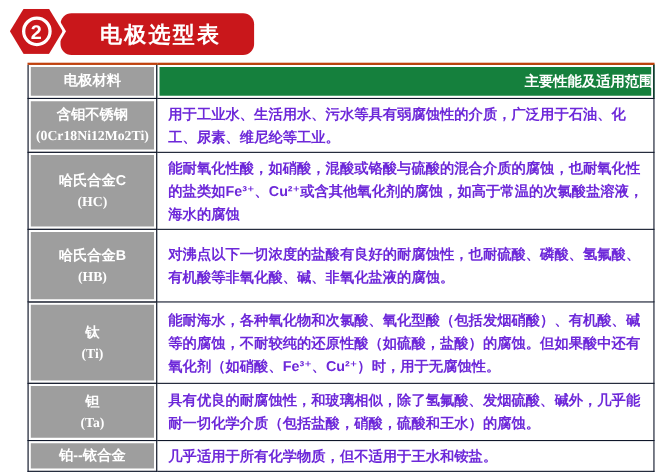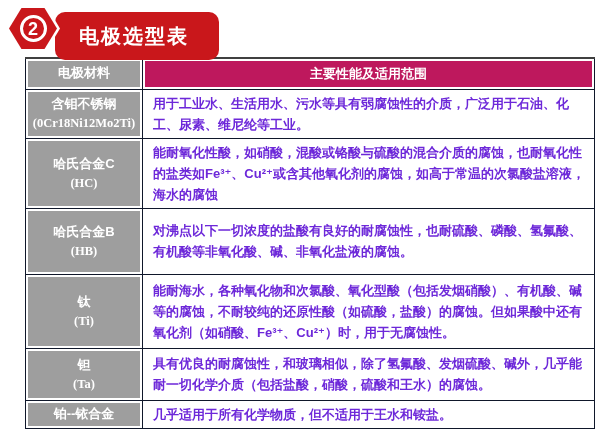--- a/index.html
+++ b/index.html
@@ -18,43 +18,43 @@
     width: 48px; height: 41px; background: var(--accent);
     clip-path: polygon(26% 0, 74% 0, 100% 50%, 74% 100%, 26% 100%, 0 50%);
     display: flex; align-items: center; justify-content: center;
   }
   .hex-ring {
     width: 27px; height: 27px; border: 3px solid #ffffff; border-radius: 50%;
     display: flex; align-items: center; justify-content: center;
     color: #ffffff; font-size: 18px; font-weight: bold; line-height: 1;
   }
   .banner {
-    position: absolute; left: 55px; top: 12px; height: 48px; z-index: 2;
+    position: absolute; left: 55px; top: 12px; height: 38px; z-index: 2;
     background: var(--accent); border-radius: 10px;
-    padding: 0 30px 0 24px; display: flex; align-items: center;
+    padding: 0 30px 0 36px; display: flex; align-items: center;
     color: #ffffff; font-size: 20px; font-weight: bold; letter-spacing: 2px;
   }
 
   
   table.sel {
     position: absolute; left: 25px; top: 57px; width: 570px;
     border-collapse: collapse; table-layout: fixed;
   }
   table.sel col.c-mat { width: 117px; }
   table.sel th, table.sel td {
     border: 1px solid #0f172a; vertical-align: middle;
   }
-  table.sel thead th { border-top: 2px solid #404040; }
+  table.sel thead th { border-top: 2px solid #c2410c; }
   th.mat-h, td.mat {
     background: #9e9e9e; color: #ffffff; text-align: center;
     font-weight: bold; font-size: 13px; line-height: 1.45;
     box-shadow: inset 0 0 0 2px #ffffff;
   }
   th.desc-h {
-    background: #be185d; color: #ffffff; text-align: center;
+    background: #15803d; color: #ffffff; text-align: right;
     font-weight: bold; font-size: 13px; height: 31px;
     box-shadow: inset 0 0 0 2px #ffffff;
   }
   th.mat-h { height: 31px; }
   td.desc {
     background: #ffffff; color: #6d28d9; text-align: left;
     font-size: 13px; font-weight: 600; line-height: 1.62;
     padding: 3px 8px 3px 10px;
   }
   .mat-sub { font-size: 12.5px; font-family: Liberation Serif, serif; }

